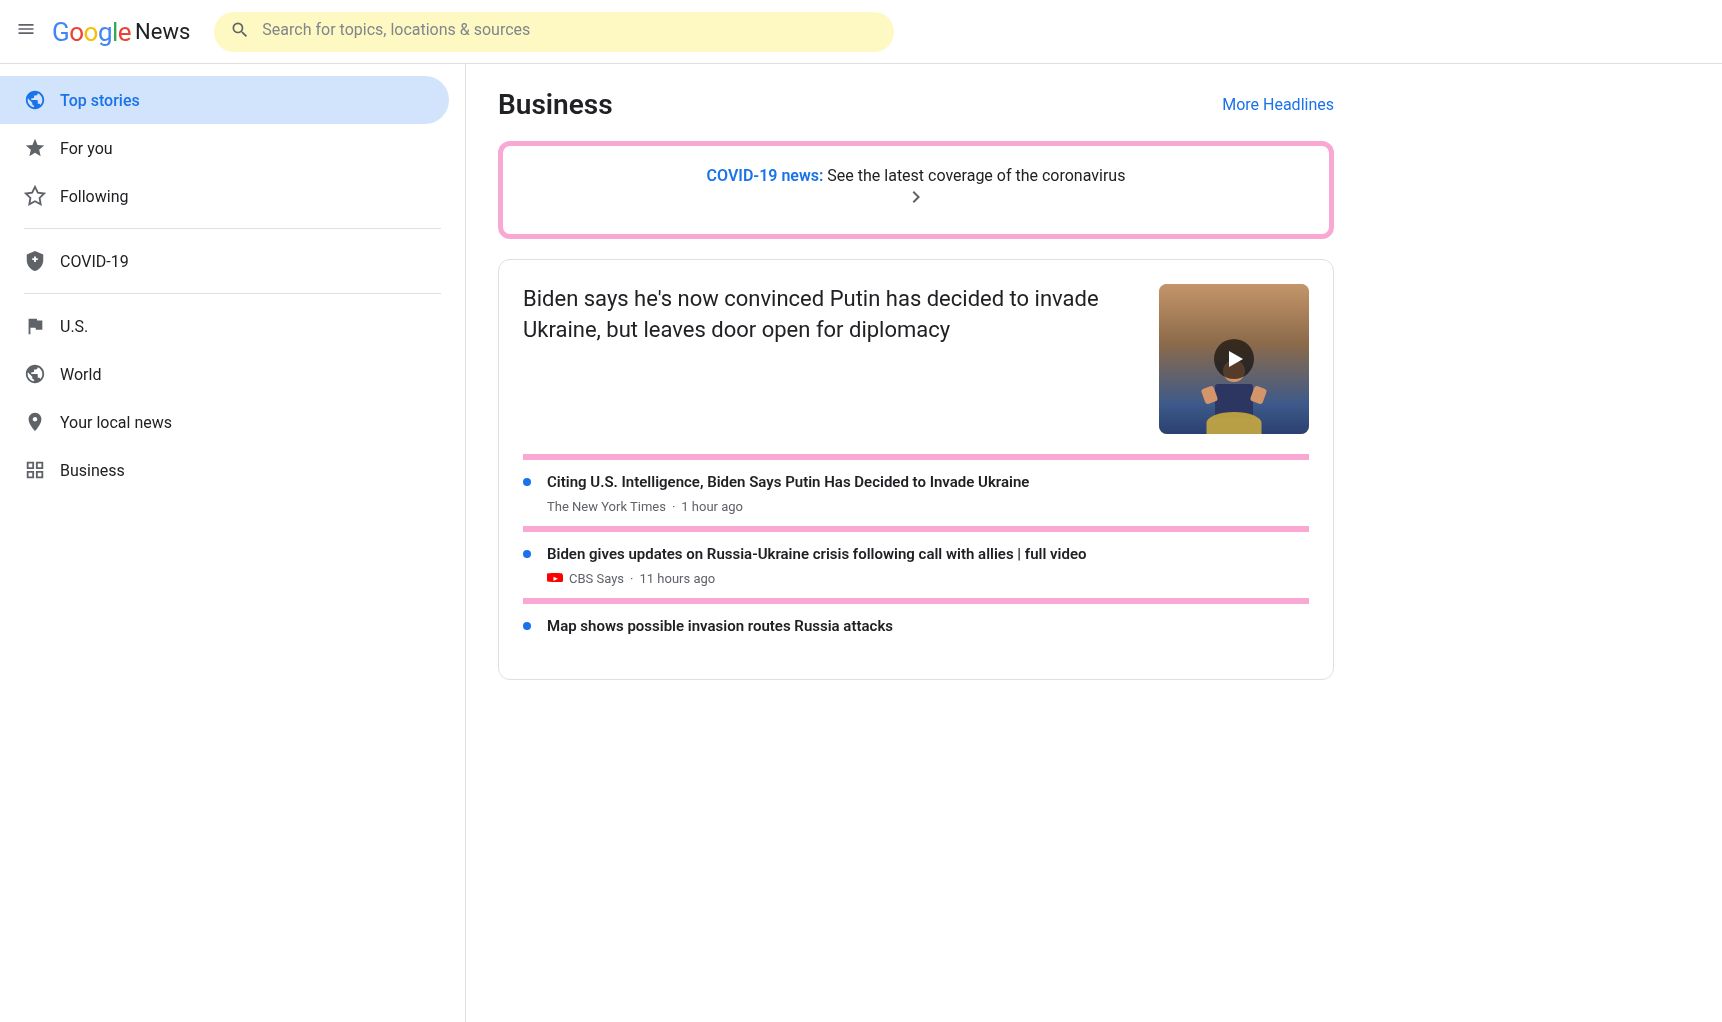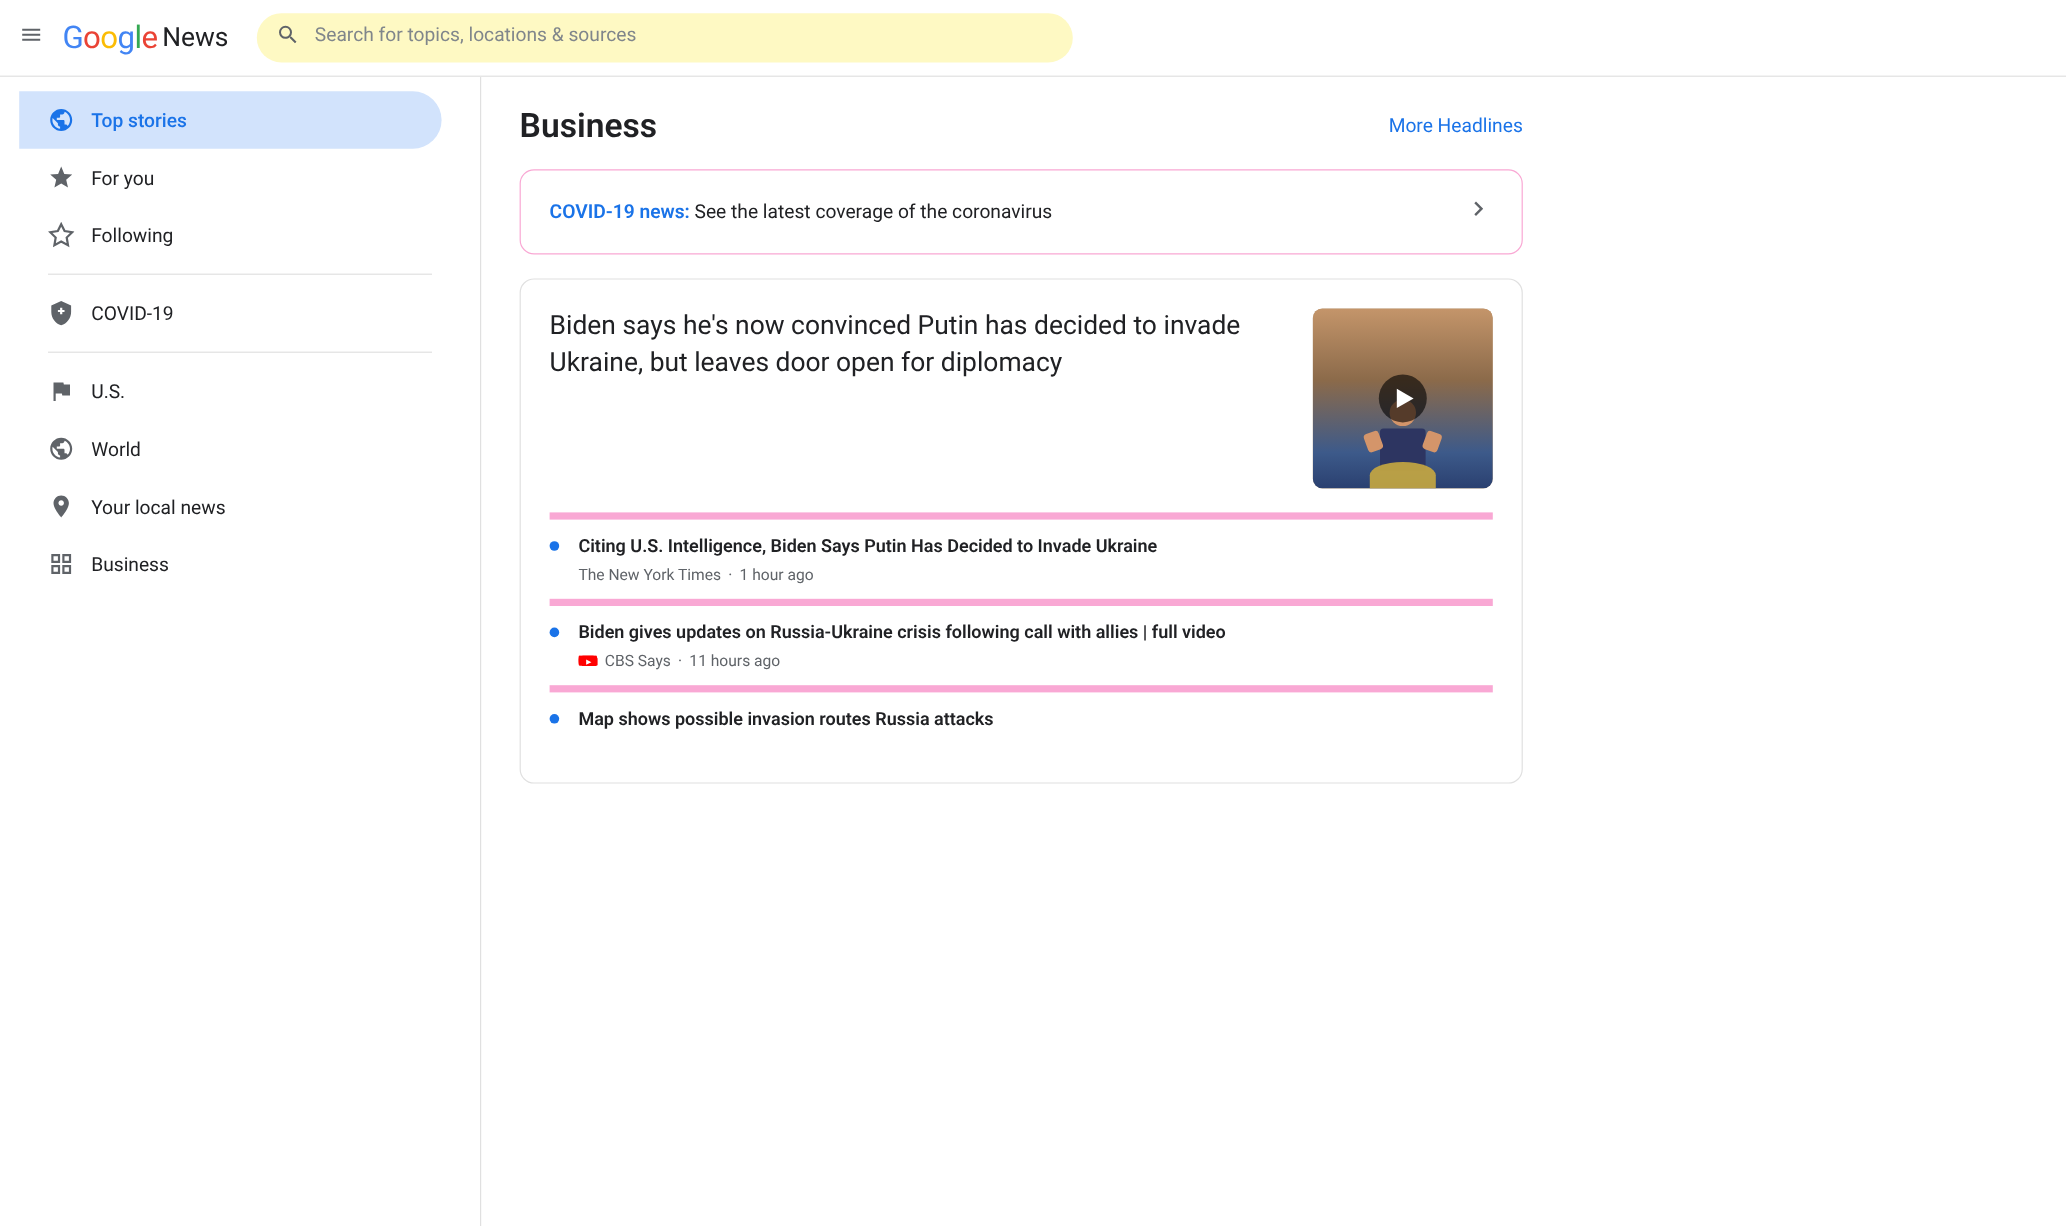--- a/index.html
+++ b/index.html
@@ -66,23 +66,23 @@
       font-size: 16px;
     }
 
     
     .layout {
       display: flex;
     }
 
     
     .sidebar {
-      width: 401px;
+      width: 466px;
       min-width: 280px;
-      padding: 12px 16px;
+      padding: 12px 0;
       border-right: 1px solid #e0e0e0;
       position: sticky;
       top: 64px;
       height: calc(100vh - 64px);
       overflow-y: auto;
     }
     .sidebar-item {
       display: flex;
       align-items: center;
       padding: 10px 24px;
@@ -136,28 +136,29 @@
     }
     .more-headlines-link {
       color: #1a73e8;
       font-size: 16px;
       text-decoration: none;
       cursor: pointer;
     }
 
     
     .covid-banner {
-      border: 1px solid #f9a8d4;
+      border: 5px solid #f9a8d4;
       border-radius: 12px;
       padding: 20px 24px;
       display: flex;
       align-items: center;
       justify-content: space-between;
       margin-bottom: 20px;
       cursor: pointer;
+      flex-direction: column;
     }
     .covid-link { color: #1a73e8; font-weight: 600; font-size: 16px; }
     .covid-text { color: #202124; font-size: 16px; }
     .chevron-right { color: #5f6368; font-size: 20px; }
 
     
     .article-card {
       border: 1px solid #e0e0e0;
       border-radius: 12px;
       padding: 24px;

